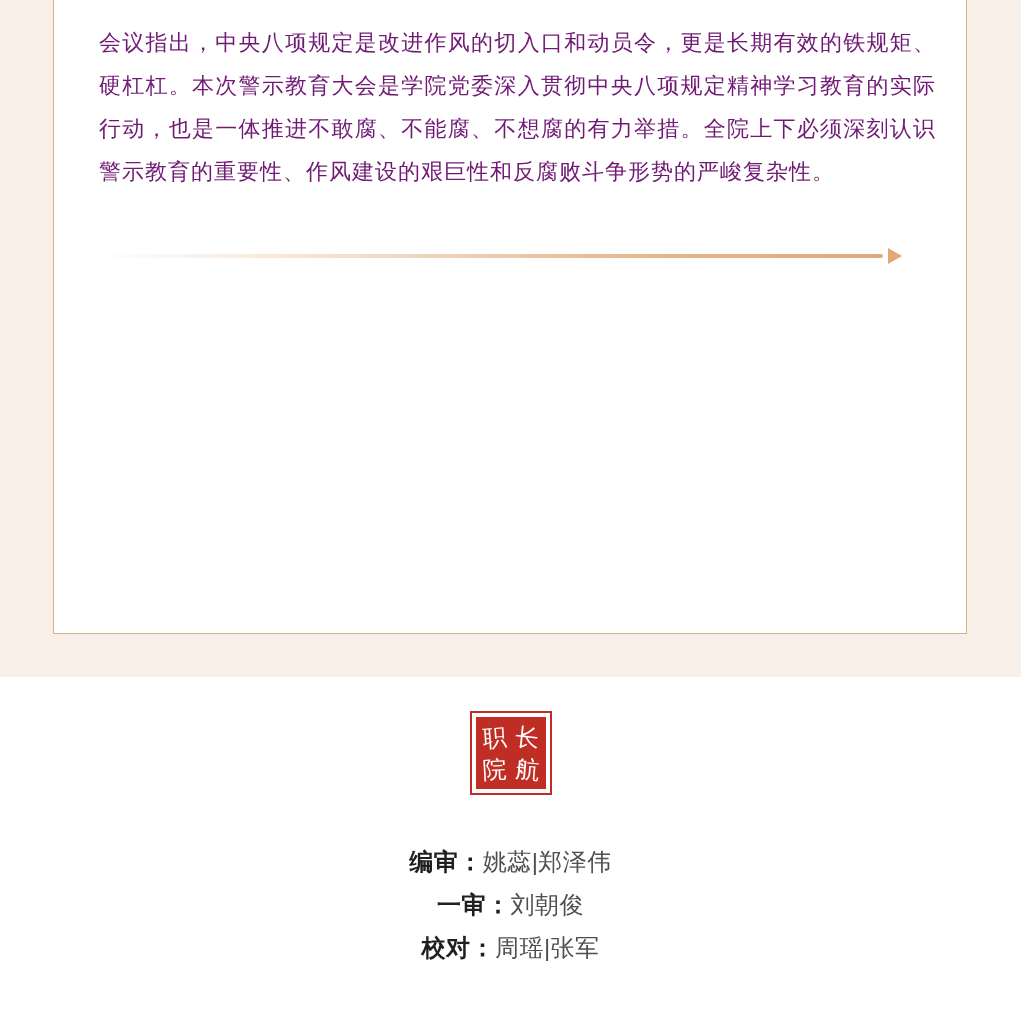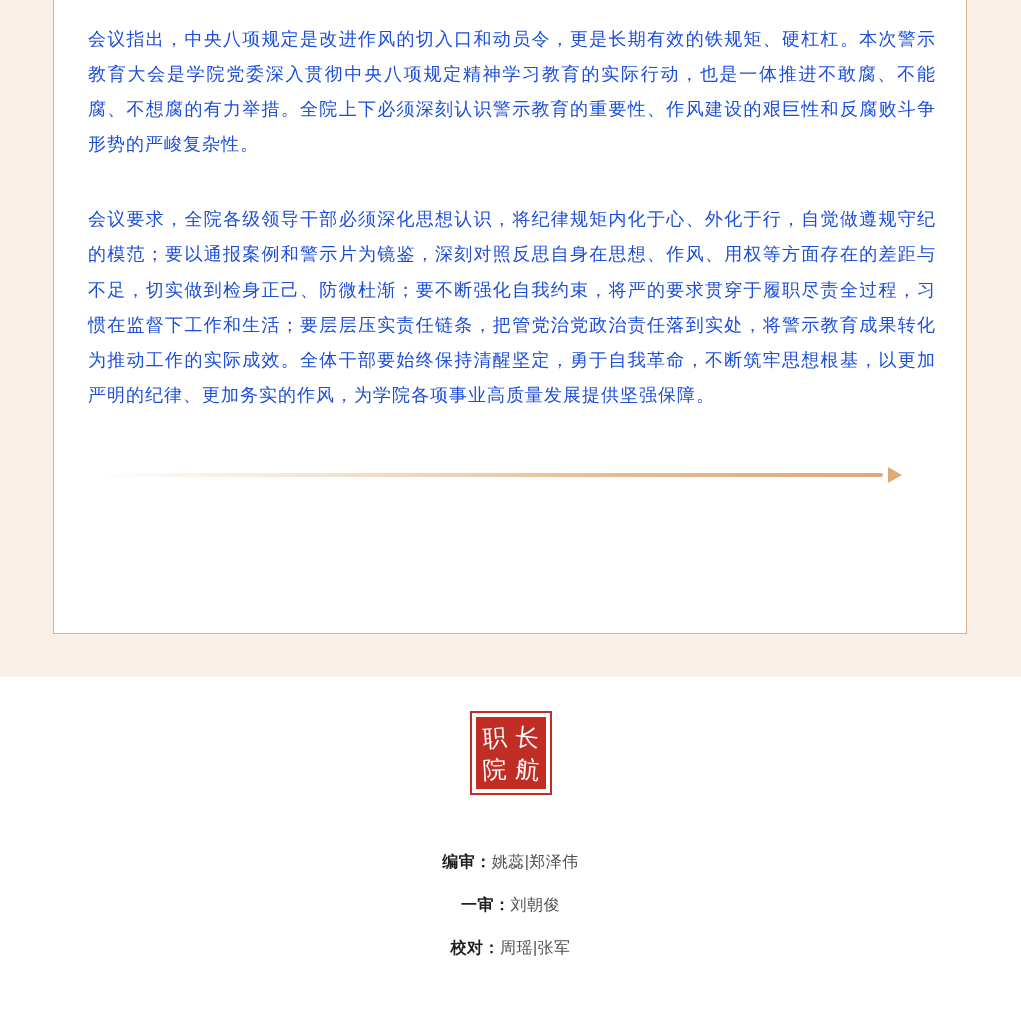--- a/index.html
+++ b/index.html
@@ -23,25 +23,25 @@
     box-sizing: border-box;
     margin-left: 53px;
     width: 914px;
     height: 634px;
     background: #ffffff;
     border: 1px solid #d9b28a;
     border-top: none;
     padding: 22px 30px 0 30px;
   }
   .para {
-    margin: 0 0 40px 4px;
-    font-size: 18px;
+    margin: 0 0 40px 15px;
+    font-size: 22px;
     line-height: 1.95;
     letter-spacing: 1px;
-    color: #1d4ed8;
+    color: #701a75;
     text-align: justify;
   }
   .arrow-row {
     display: flex;
     align-items: center;
     margin: 54px 34px 0 12px;
   }
   .arrow-line {
     flex: 1;
     height: 4px;
@@ -93,41 +93,40 @@
   }
   .c-tl { grid-area: tl; transform: rotate(-4deg) translate(1px, 3px); }
   .c-tr { grid-area: tr; transform: rotate(6deg) translate(-1px, 3px); }
   .c-bl { grid-area: bl; transform: rotate(-3deg) translate(1px, -1px); }
   .c-br { grid-area: br; transform: rotate(5deg) translate(-1px, -1px); }
   .credits {
     margin-top: 45px;
   }
   .credit-row {
     text-align: center;
-    font-size: 16px;
+    font-size: 24px;
     line-height: 43px;
     letter-spacing: 0.5px;
   }
   .credit-label {
     font-weight: bold;
     color: #1f1f1f;
   }
   .credit-value {
     color: #4f4f4f;
   }
 </style>
 </head>
 <body>
 
 <div class="page">
 
   <div class="band">
     <div class="card">
       <p class="para">会议指出，中央八项规定是改进作风的切入口和动员令，更是长期有效的铁规矩、硬杠杠。本次警示教育大会是学院党委深入贯彻中央八项规定精神学习教育的实际行动，也是一体推进不敢腐、不能腐、不想腐的有力举措。全院上下必须深刻认识警示教育的重要性、作风建设的艰巨性和反腐败斗争形势的严峻复杂性。</p>
-      <p class="para">会议要求，全院各级领导干部必须深化思想认识，将纪律规矩内化于心、外化于行，自觉做遵规守纪的模范；要以通报案例和警示片为镜鉴，深刻对照反思自身在思想、作风、用权等方面存在的差距与不足，切实做到检身正己、防微杜渐；要不断强化自我约束，将严的要求贯穿于履职尽责全过程，习惯在监督下工作和生活；要层层压实责任链条，把管党治党政治责任落到实处，将警示教育成果转化为推动工作的实际成效。全体干部要始终保持清醒坚定，勇于自我革命，不断筑牢思想根基，以更加严明的纪律、更加务实的作风，为学院各项事业高质量发展提供坚强保障。</p>
       <div class="arrow-row">
         <div class="arrow-line"></div>
         <div class="arrow-head"></div>
       </div>
     </div>
   </div>
 
   <div class="footer">
 
     <div class="seal">

